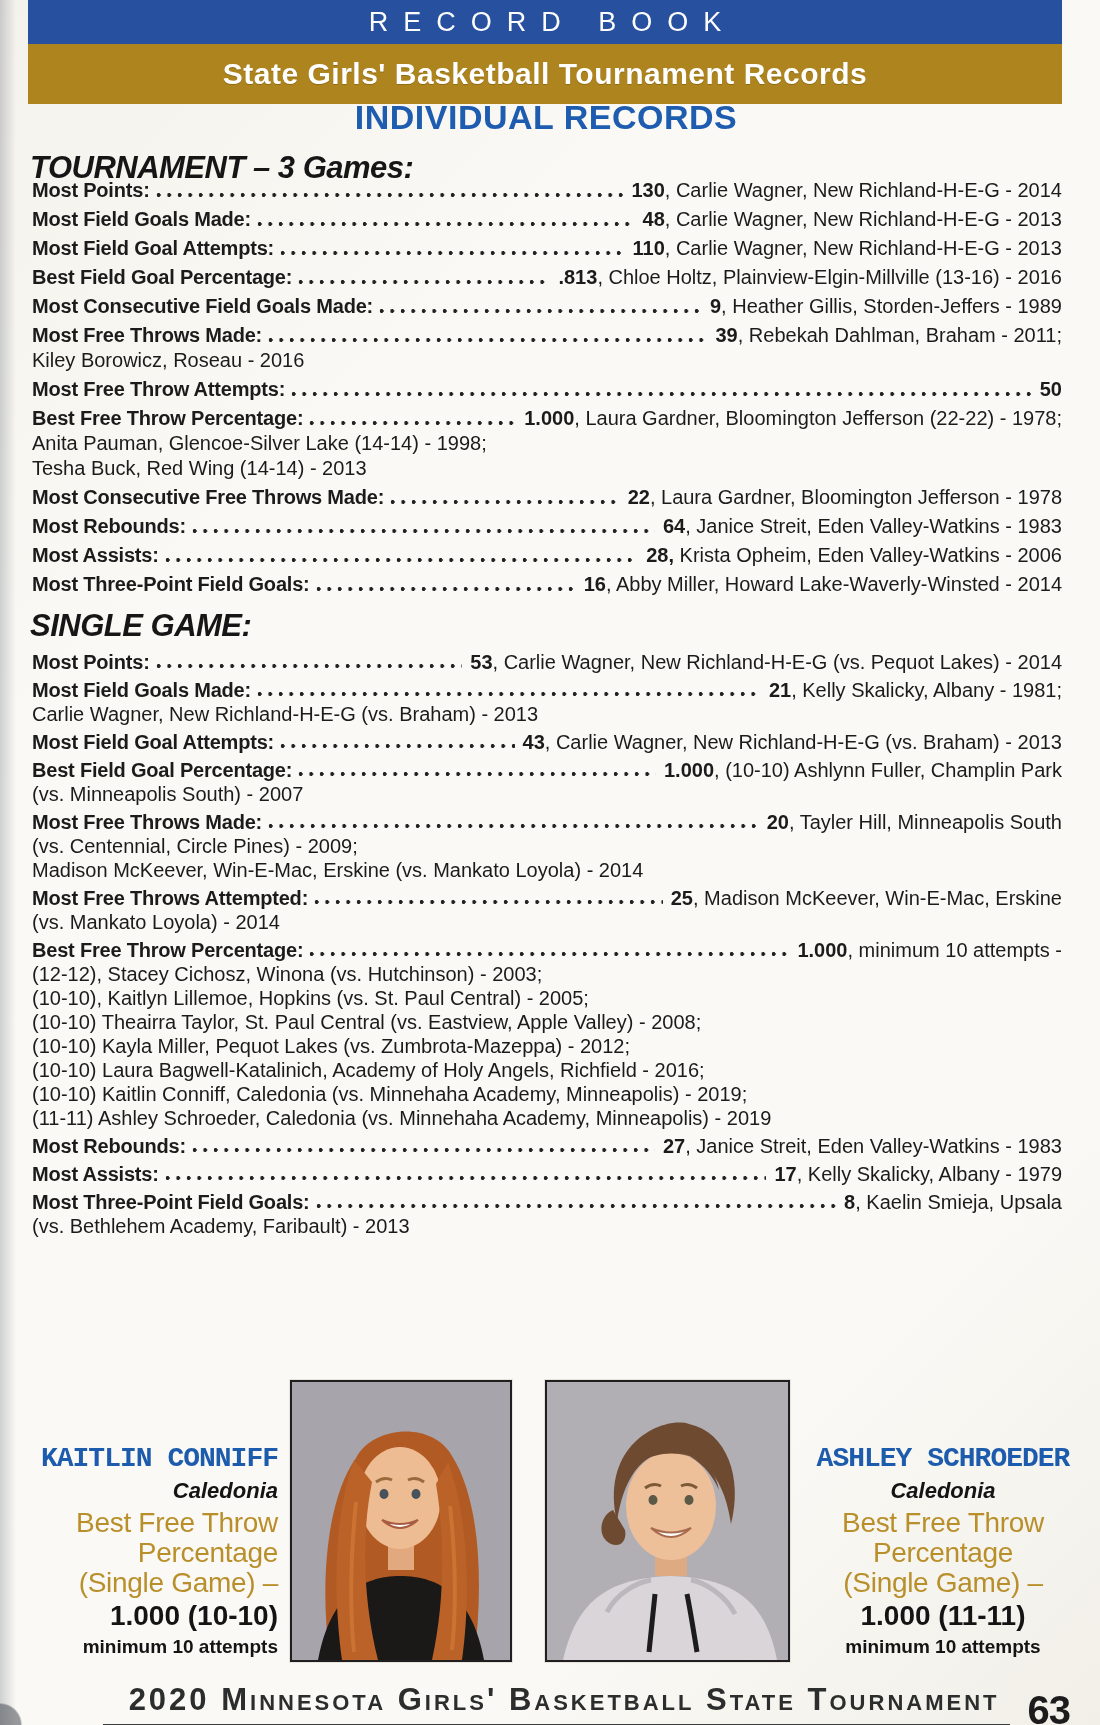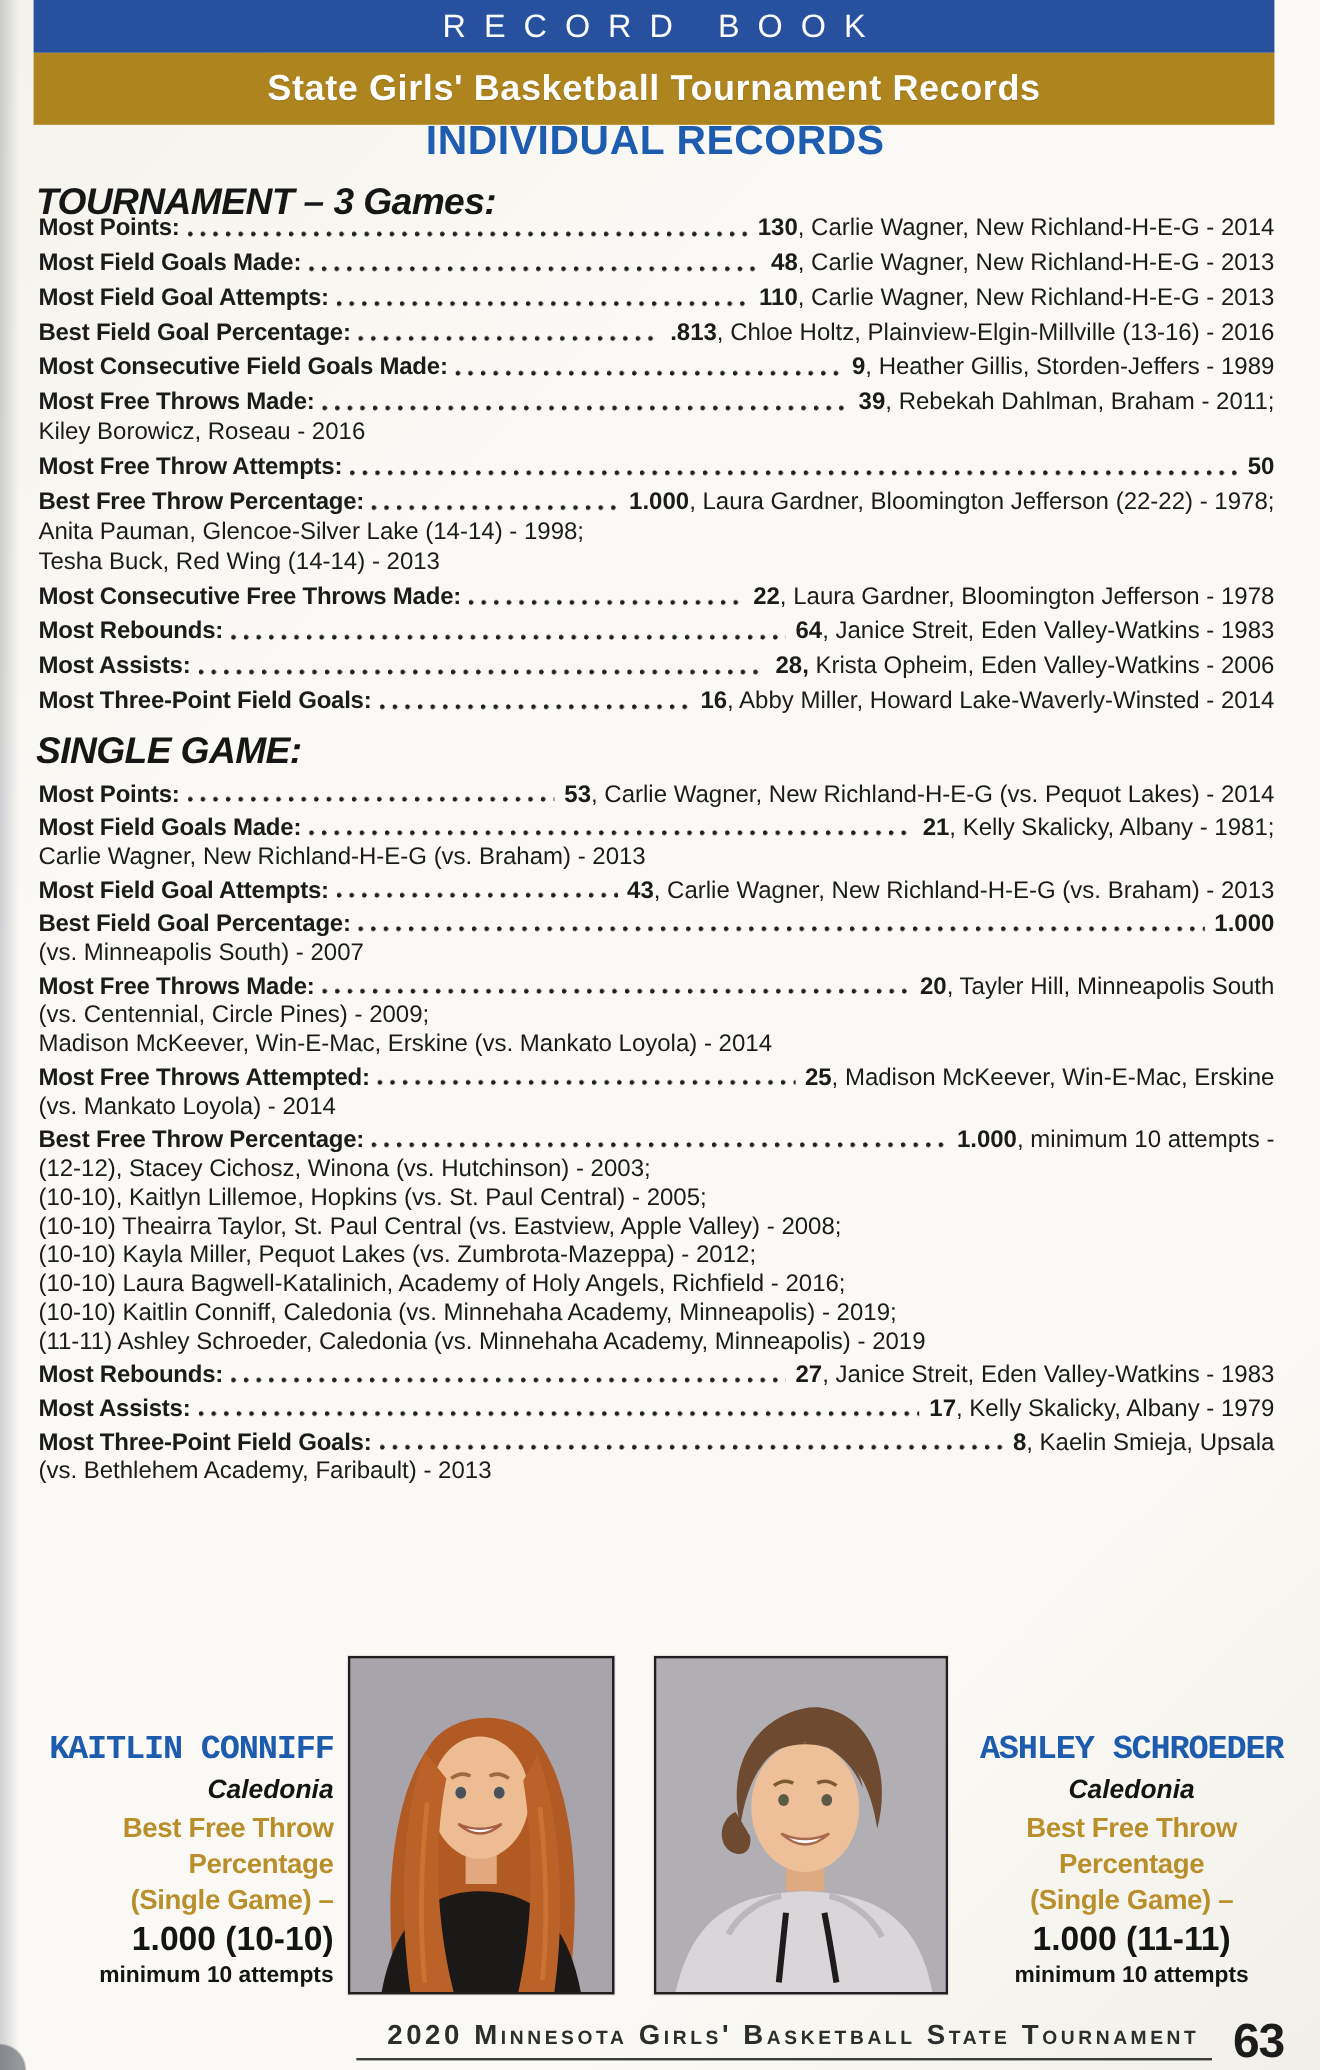--- a/index.html
+++ b/index.html
@@ -45,27 +45,27 @@
   .profiles{position:absolute;left:0;top:1378px;width:1100px;height:286px;}
   .photo{position:absolute;top:2px;height:278px;border:2px solid #1f1f1f;background:#a8a5ac;box-shadow:0 0 0 1px #e7e4de;}
   .photo svg{display:block;}
   .photo1{left:290px;width:218px;}
   .photo2{left:545px;width:241px;}
   .cap{position:absolute;top:66px;}
   .cap1{left:30px;width:248px;text-align:right;}
   .cap2{left:808px;width:270px;text-align:center;}
   .cap .name{color:#1d5bad;font-size:28px;font-weight:bold;letter-spacing:-1px;line-height:30px;font-family:Liberation Mono, monospace;}
   .cap .school{font-size:22px;font-weight:bold;font-style:italic;color:#141414;line-height:34px;}
-  .cap .award{color:#b98f2b;font-size:23px;font-weight:bold;line-height:30px;letter-spacing:-.3px;}
+  .cap .award{color:#b98f2b;font-size:28px;font-weight:normal;line-height:30px;letter-spacing:-.3px;}
   .cap .stat{font-size:28px;font-weight:bold;color:#141414;line-height:36px;}
   .cap .note{font-size:19px;font-weight:bold;color:#141414;line-height:26px;}
 
   
   .footer{position:absolute;left:30px;top:1682px;width:1040px;display:flex;justify-content:flex-end;align-items:flex-end;gap:18px;}
-  .footer .ft{font-variant:small-caps;font-weight:600;font-size:23px;letter-spacing:3px;color:#2b2e2c;
+  .footer .ft{font-variant:small-caps;font-weight:600;font-size:31px;letter-spacing:3px;color:#2b2e2c;
        border-bottom:2.5px solid #3a3d3b;padding:0 10px 6px 26px;}
   .footer .pg{font-size:40px;font-weight:bold;color:#1c1c1c;line-height:32px;letter-spacing:-1px;}
 </style>
 </head>
 <body>
 
 <div class="page">
   <div class="scan-left"></div>
   <div class="scan-corner"></div>
 
@@ -207,20 +207,21 @@
         <span class="dots"></span>
         <span class="num">43</span>
         <span class="rest">, Carlie Wagner, New Richland-H-E-G (vs. Braham) - 2013</span>
       </div>
     </div>
     <div class="rec">
       <div class="rline">
         <span class="lbl">Best Field Goal Percentage:</span>
         <span class="dots"></span>
         <span class="num">1.000</span>
+        <span class="rest">, (10-10) Ashlynn Fuller, Champlin Park</span>
       </div>
       <div class="cont">(vs. Minneapolis South) - 2007</div>
     </div>
     <div class="rec">
       <div class="rline">
         <span class="lbl">Most Free Throws Made:</span>
         <span class="dots"></span>
         <span class="num">20</span>
         <span class="rest">, Tayler Hill, Minneapolis South</span>
       </div>

